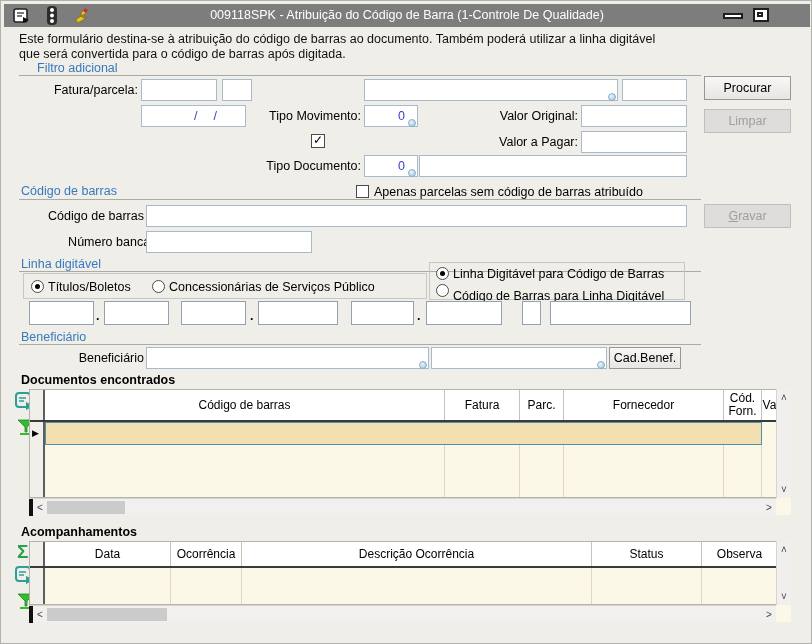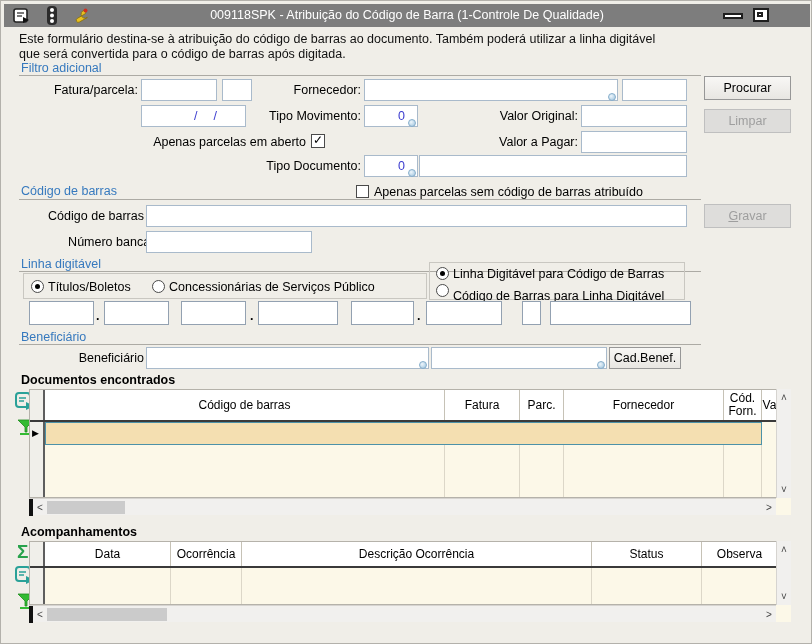--- a/index.html
+++ b/index.html
@@ -79,41 +79,39 @@
     </span>
     <span class="winbtn" style="left:719px;top:9px;width:20px;height:6px;"></span>
     <span class="winbtn" style="left:749px;top:4px;width:16px;height:14px;">
       <span style="position:absolute;left:2px;top:2px;width:6px;height:5px;border:2px solid #1E1E1E;display:block;"></span>
     </span>
   </div>
 
   <div class="desc" style="top:31px;">Este formulário destina-se à atribuição do código de barras ao documento. Também poderá utilizar a linha digitável</div>
   <div class="desc" style="top:46px;">que será convertida para o código de barras após digitada.</div>
 
-  <div class="hdrblue" style="left:20px;top:60px;">Filtro adicional</div>
+  <div class="hdrblue" style="left:36px;top:60px;">Filtro adicional</div>
   <div class="secline" style="left:18px;top:74px;width:682px;"></div>
 
   <div class="lbl" style="left:0;top:78px;width:137px;">Fatura/parcela:</div>
   <input class="inp" style="left: 140px; top: 78px; width: 76px;">
   <input class="inp" style="left: 221px; top: 78px; width: 30px;">
-  <div class="lbl" style="left:230px;top:78px;width:130px;">Fornecedor:</div>
   <input class="inp" style="left: 363px; top: 78px; width: 254px;">
   <span class="ball" style="left:607px;top:92px;"></span>
   <input class="inp" style="left: 621px; top: 78px; width: 65px;">
   <button class="btn" style="left:703px;top:75px;width:87px;height:24px;">Procurar</button>
 
   <input class="inp" style="left: 140px; top: 104px; width: 105px; padding-left: 52px; letter-spacing: 3px;" value="/  /">
   <div class="lbl" style="left:230px;top:104px;width:130px;">Tipo Movimento:</div>
   <input class="inp" style="left: 363px; top: 104px; width: 54px; text-align: right; padding-right: 12px;" value="0">
   <span class="ball" style="left:407px;top:118px;"></span>
   <div class="lbl" style="left:430px;top:104px;width:147px;">Valor Original:</div>
   <input class="inp" style="left: 580px; top: 104px; width: 106px;">
   <button class="btn dis" style="left:703px;top:108px;width:87px;height:24px;">Limpar</button>
 
-  <div class="lbl" style="left:95px;top:130px;width:210px;">Apenas parcelas em aberto</div>
   <span class="chk" style="left:310px;top:133px;width:14px;height:14px;">
     <span>✓</span>
   </span>
   <div class="lbl" style="left:430px;top:130px;width:147px;">Valor a Pagar:</div>
   <input class="inp" style="left: 580px; top: 130px; width: 106px;">
 
   <div class="lbl" style="left:230px;top:154px;width:130px;">Tipo Documento:</div>
   <input class="inp" style="left: 363px; top: 154px; width: 54px; text-align: right; padding-right: 12px;" value="0">
   <span class="ball" style="left:407px;top:168px;"></span>
   <input class="inp" style="left: 418px; top: 154px; width: 268px;">

